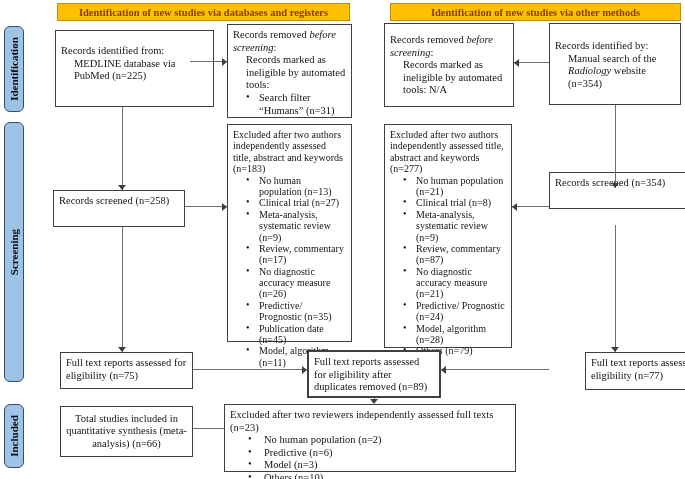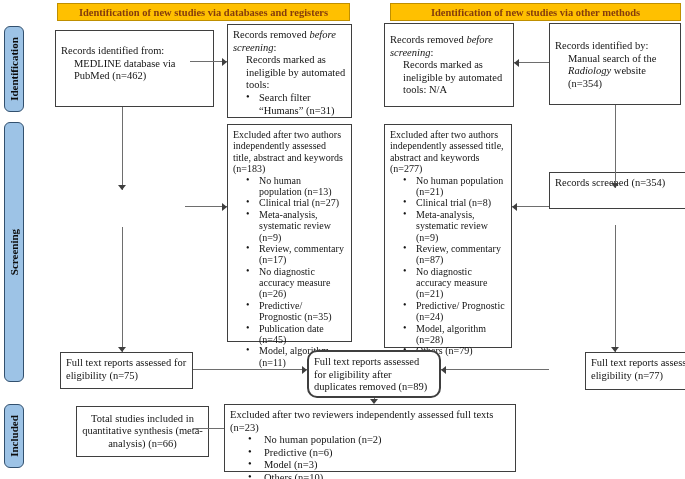--- a/index.html
+++ b/index.html
@@ -20,21 +20,21 @@
   }
   .vbar span {
     transform:rotate(-90deg); white-space:nowrap; font-weight:bold;
     font-size:11px; color:#0d0d0d;
   }
   .box {
     position:absolute; background:#fff; border:1.5px solid #3f3f3f;
     font-size:10.5px; line-height:1.2; padding:4px 5px; box-sizing:border-box;
   }
   .box.tall { font-size:10px; line-height:1.14; }
-  .box.thick { border-width:2px;border-radius:10px; }
+  .box.thick { border-width:2px; }
   .box.center { text-align:center; display:flex; align-items:center; justify-content:center; }
   .indent { padding-left:13px; }
   em.it { font-style:italic; }
   ul.blt { margin:0; padding:0; list-style:none; }
   ul.blt li { position:relative; padding-left:26px; }
   ul.blt li::before { content:"\2022"; position:absolute; left:13px; top:-1px; }
   ul.blt.wide li { padding-left:34px; }
   ul.blt.wide li::before { left:18px; }
   .h-line { position:absolute; height:1px; background:#6e6e6e; }
   .v-line { position:absolute; width:1px; background:#6e6e6e; }
@@ -56,21 +56,21 @@
   </div>
   <div class="vbar" style="left:4px; top:122px; width:20px; height:260px;">
     <span>Screening</span>
   </div>
   <div class="vbar" style="left:4px; top:404px; width:20px; height:64px;">
     <span>Included</span>
   </div>
 
   <div class="box" style="left:55px; top:30px; width:159px; height:77px; padding-top:14px;">
     <div>Records identified from:</div>
-    <div class="indent">MEDLINE database via PubMed (n=462)</div>
+    <div class="indent">MEDLINE database via PubMed (n=225)</div>
   </div>
 
   <div class="box" style="left:227px; top:24px; width:125px; height:94px;">
     <div>
       <span>Records removed </span><em class="it">before screening</em><span>:</span>
     </div>
     <div class="indent">Records marked as ineligible by automated tools:</div>
     <ul class="blt">
       <li>Search filter “Humans” (n=31)</li>
     </ul>
@@ -83,20 +83,21 @@
     <div class="indent">Records marked as ineligible by automated tools: N/A</div>
   </div>
 
   <div class="box" style="left:549px; top:23px; width:132px; height:82px; padding-top:16px;">
     <div>Records identified by:</div>
     <div class="indent">
       <span>Manual search of the </span><em class="it">Radiology</em><span> website (n=354)</span>
     </div>
   </div>
 
+  <div class="box" style="left:53px; top:190px; width:132px; height:37px;">Records screened (n=258)</div>
 
   <div class="box tall" style="left:227px; top:124px; width:125px; height:218px;">
     <div>Excluded after two authors independently assessed title, abstract and keywords (n=183)</div>
     <ul class="blt">
       <li>No human population (n=13)</li>
       <li>Clinical trial (n=27)</li>
       <li>Meta-analysis, systematic review (n=9)</li>
       <li>Review, commentary (n=17)</li>
       <li>No diagnostic accuracy measure (n=26)</li>
       <li>Predictive/ Prognostic (n=35)</li>
@@ -120,21 +121,21 @@
   </div>
 
   <div class="box" style="left:549px; top:172px; width:144px; height:37px;">Records screened (n=354)</div>
 
   <div class="box" style="left:60px; top:352px; width:133px; height:37px;">Full text reports assessed for eligibility (n=75)</div>
 
   <div class="box thick" style="left:307px; top:350px; width:134px; height:48px;">Full text reports assessed for eligibility after duplicates removed (n=89)</div>
 
   <div class="box" style="left:549px; top:352px; width:133px; height:38px;margin-left:36px;">Full text reports assessed for eligibility (n=77)</div>
 
-  <div class="box center" style="left:76px; top:406px; width:133px; height:51px;">Total studies included in quantitative synthesis (meta-analysis) (n=66)</div>
+  <div class="box center" style="left:60px; top:406px; width:133px; height:51px;">Total studies included in quantitative synthesis (meta-analysis) (n=66)</div>
 
   <div class="box" style="left:224px; top:404px; width:292px; height:68px;">
     <div>Excluded after two reviewers independently assessed full texts (n=23)</div>
     <ul class="blt wide">
       <li>No human population (n=2)</li>
       <li>Predictive (n=6)</li>
       <li>Model (n=3)</li>
       <li>Others (n=10)</li>
     </ul>
   </div>

